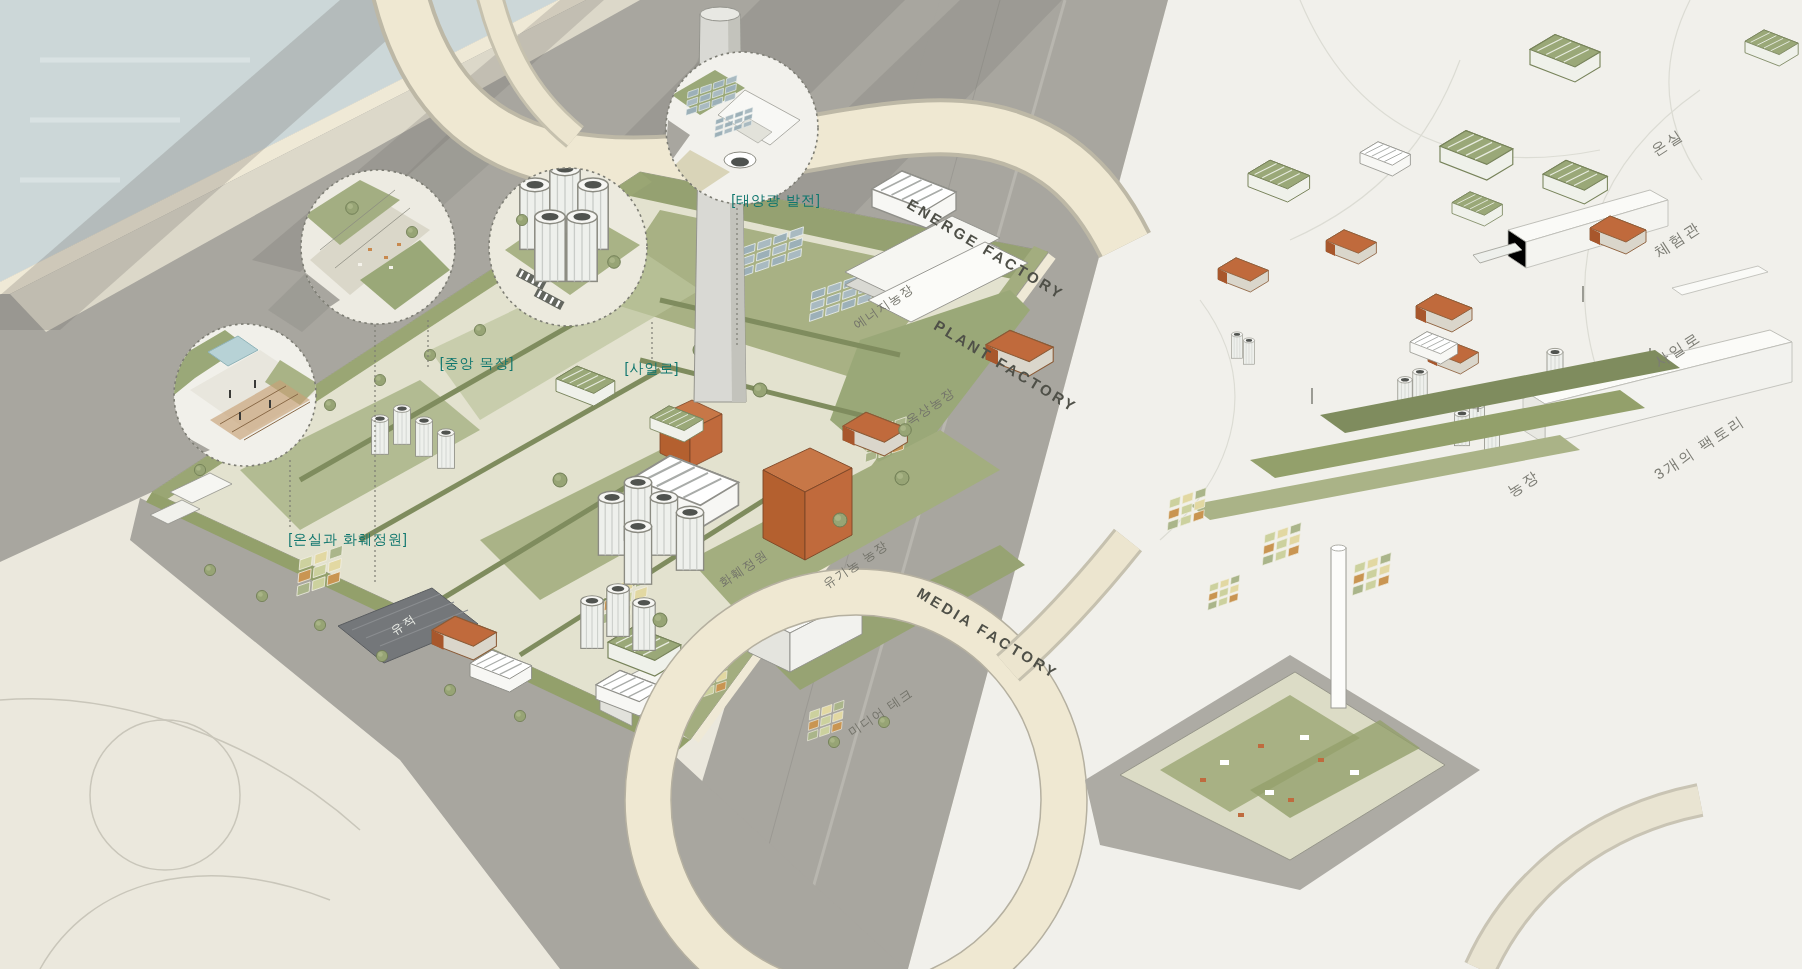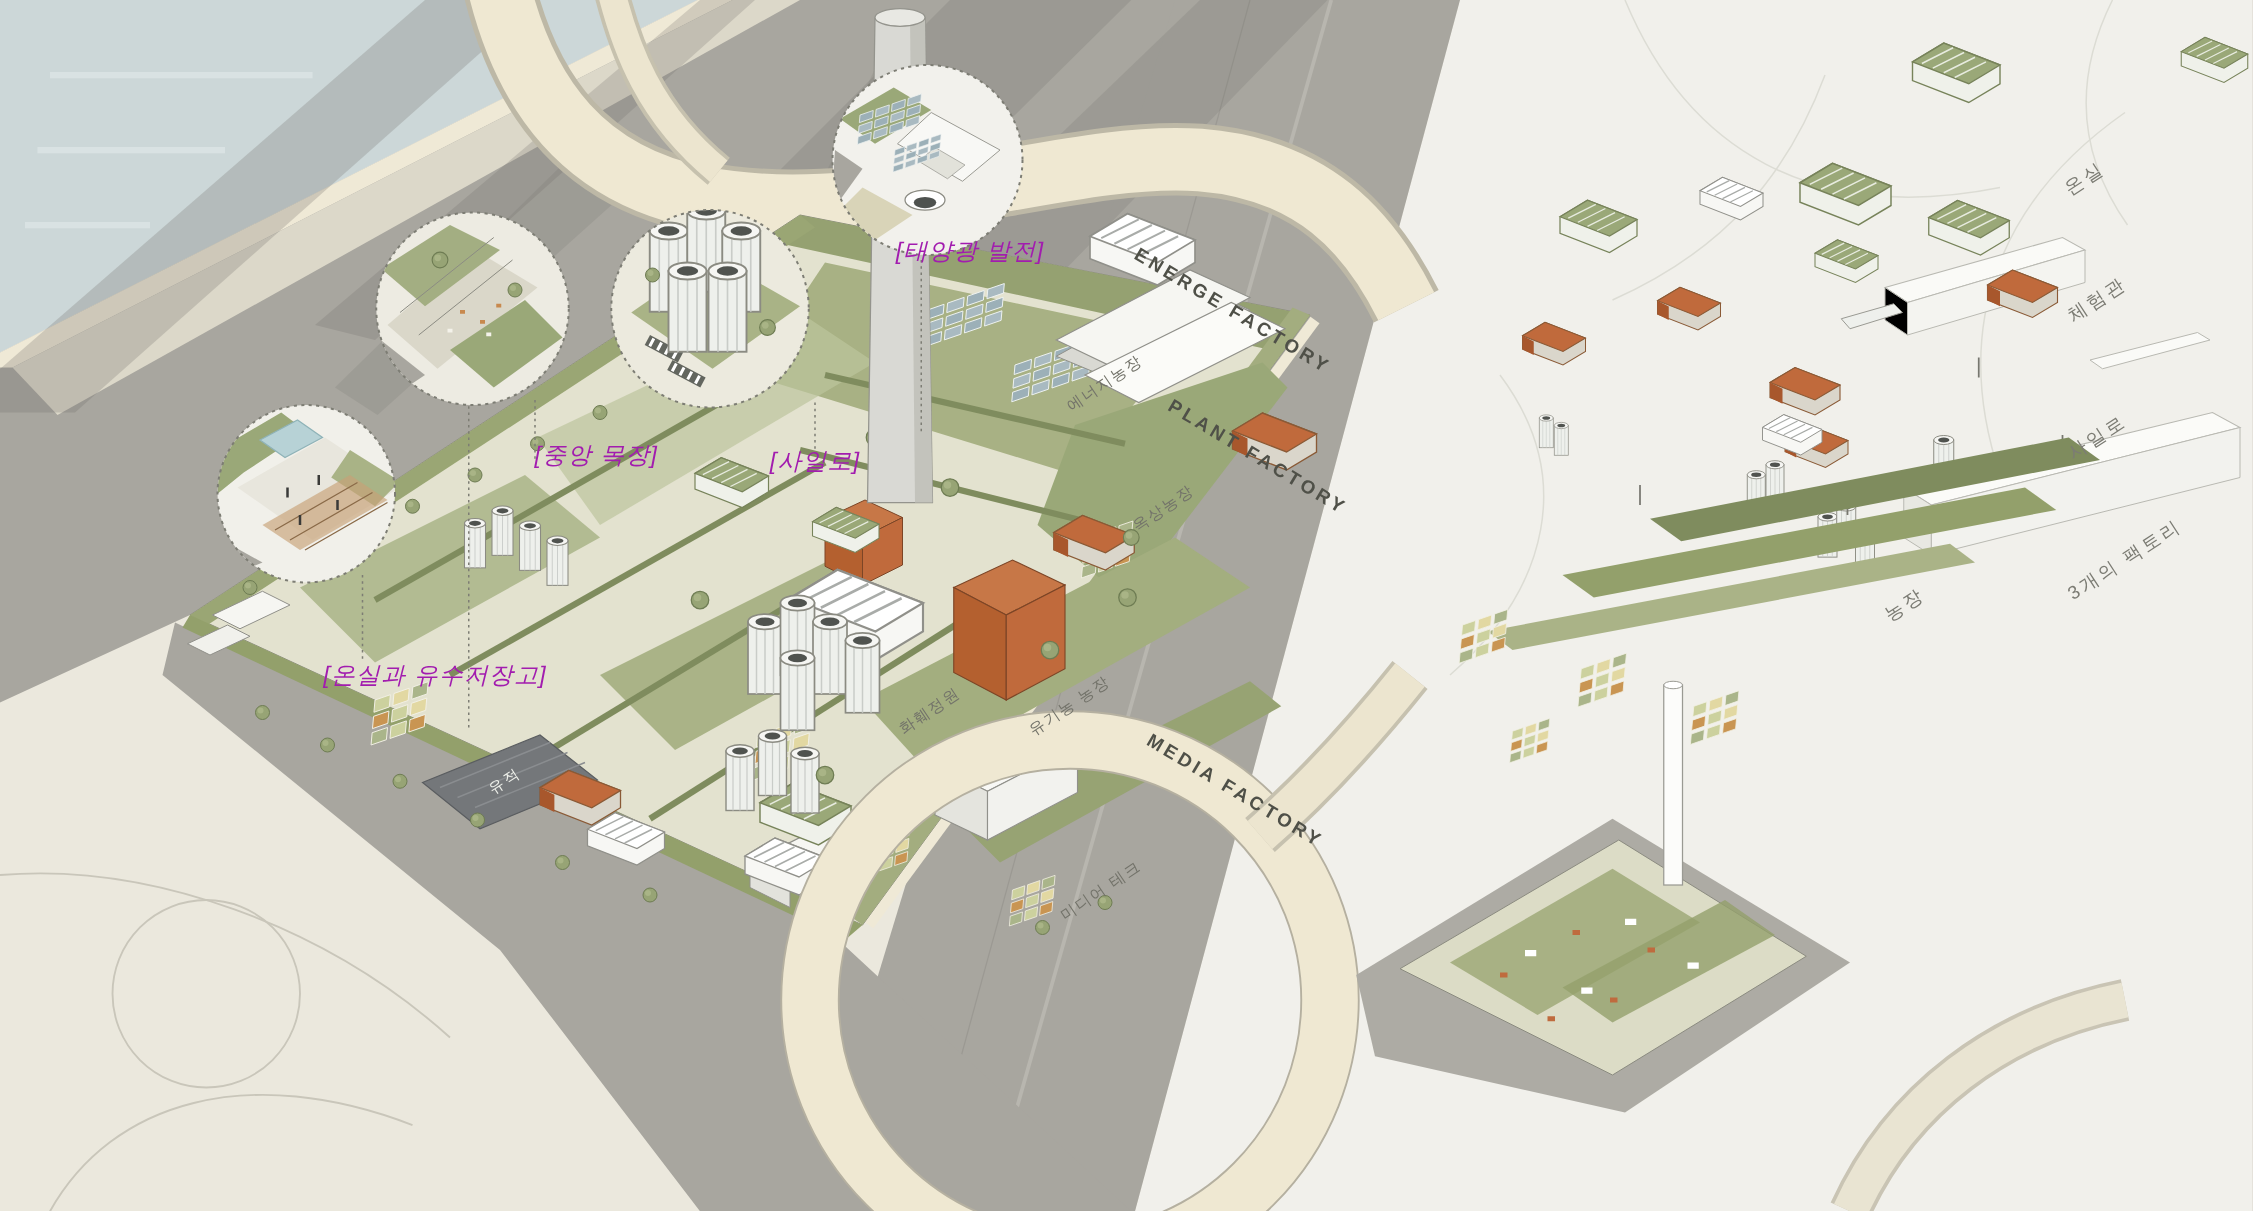--- a/index.html
+++ b/index.html
@@ -1,21 +1,21 @@
 <!DOCTYPE html>
 <html><head>
 <meta charset="utf-8">
 <style>
   html,body{margin:0;padding:0;background:#dcdcd6;}
   .stage{position:relative;width:1802px;height:969px;overflow:hidden;
          font-family:"Liberation Sans","DejaVu Sans",sans-serif;background:#ebe8dd;}
   .stage svg{position:absolute;left:0;top:0;}
   .lbl{position:absolute;white-space:nowrap;transform:translate(-50%,-50%) rotate(var(--r,0deg));
        color:#6a6a62;font-size:13.5px;letter-spacing:1px;}
-  .lbl-bracket{color:#a21caf;font-size:19px;font-style:italic;}
+  .lbl-bracket{color:#0f766e;font-size:14px;}
   .lbl-factory{color:#4f5048;font-weight:bold;font-size:15px;letter-spacing:3px;}
   .lbl-zone-kr{color:#73736a;font-size:12.5px;letter-spacing:1.5px;}
   .lbl-right{color:#7c7c74;font-size:15px;letter-spacing:2.5px;}
   .lbl-ruins{color:#eef0ea;font-size:12px;letter-spacing:2px;}
 </style>
 </head>
 <body>
 
 <div class="stage">
 <svg width="1802" height="969" viewBox="0 0 1802 969">
@@ -473,21 +473,21 @@
     <line x1="428" y1="320" x2="428" y2="368"></line>
     <line x1="375" y1="325" x2="375" y2="585"></line>
     <line x1="652" y1="322" x2="652" y2="362"></line>
     <line x1="737" y1="208" x2="737" y2="345"></line>
   </g>
 </svg>
 
   <div class="lbl lbl-bracket" style="left:776px;top:201px;">[태양광 발전]</div>
   <div class="lbl lbl-bracket" style="left:467px;top:364px;padding-left:20px;">[중앙 목장]</div>
   <div class="lbl lbl-bracket" style="left:652px;top:369px;">[사일로]</div>
-  <div class="lbl lbl-bracket" style="left:348px;top:540px;">[온실과 유수저장고]</div>
+  <div class="lbl lbl-bracket" style="left:348px;top:540px;">[온실과 화훼정원]</div>
 
   <div class="lbl lbl-factory" style="left:986px;top:249px;--r:31deg;">ENERGE FACTORY</div>
   <div class="lbl lbl-factory" style="left:1006px;top:366px;--r:31deg;">PLANT FACTORY</div>
   <div class="lbl lbl-factory" style="left:988px;top:633px;--r:31deg;">MEDIA FACTORY</div>
 
   <div class="lbl lbl-zone-kr" style="left:884px;top:307px;--r:-34deg;">에너지농장</div>
   <div class="lbl lbl-zone-kr" style="left:931px;top:407px;--r:-34deg;">옥상농장</div>
   <div class="lbl lbl-zone-kr" style="left:744px;top:569px;--r:-34deg;">화훼정원</div>
   <div class="lbl lbl-zone-kr" style="left:856px;top:565px;--r:-34deg;">유기농 농장</div>
   <div class="lbl lbl-zone-kr" style="left:881px;top:713px;--r:-34deg;">미디어 테크</div>

